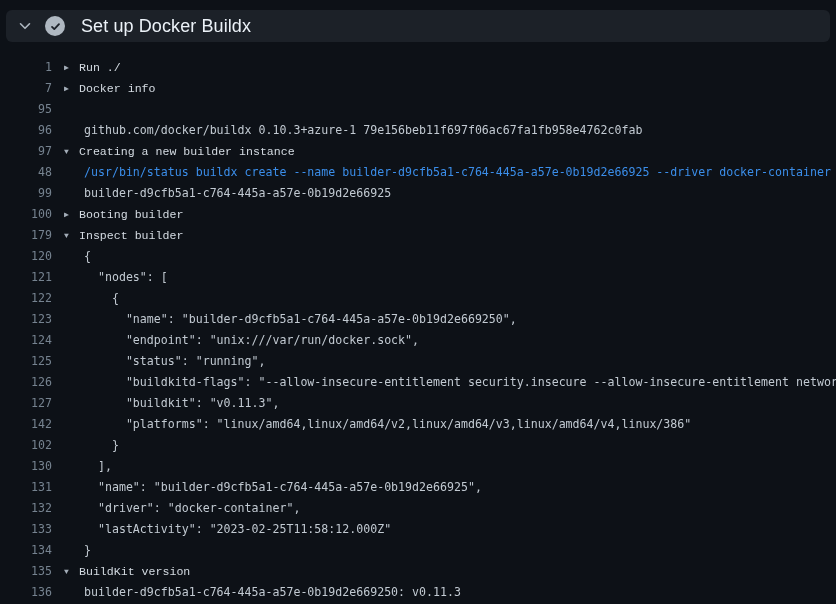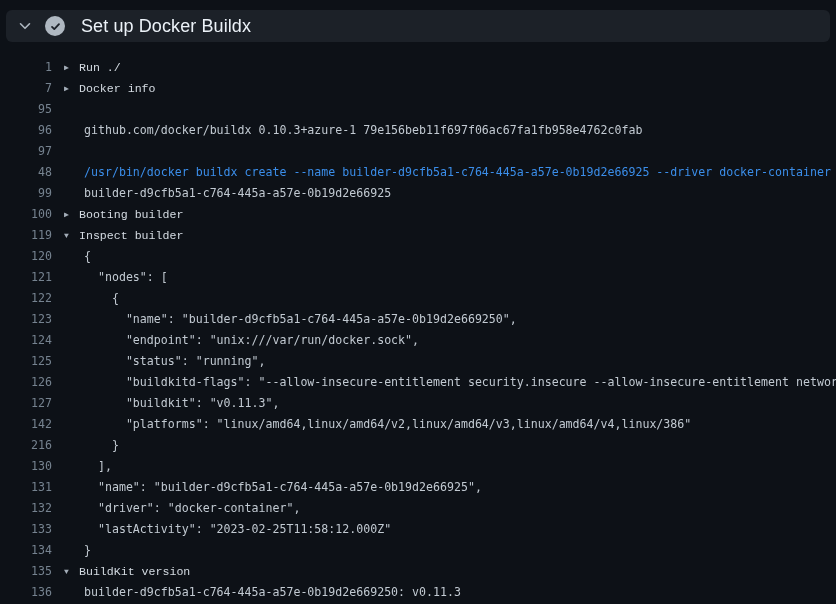--- a/index.html
+++ b/index.html
@@ -123,35 +123,35 @@
   </span>
   <span class="step-title">Set up Docker Buildx</span>
 </div>
 
 <div class="log">
   <div>
       <div class="row"><span class="num">1</span><span class="content group"><span class="arrow">▶</span><span>Run ./</span></span></div>
       <div class="row"><span class="num">7</span><span class="content group"><span class="arrow">▶</span><span>Docker info</span></span></div>
       <div class="row"><span class="num">95</span></div>
       <div class="row"><span class="num">96</span><span class="content output">github.com/docker/buildx 0.10.3+azure-1 79e156beb11f697f06ac67fa1fb958e4762c0fab</span></div>
-      <div class="row"><span class="num">97</span></div>
-      <div class="row"><span class="num">48</span><span class="content command">/usr/bin/docker buildx create --name builder-d9cfb5a1-c764-445a-a57e-0b19d2e66925 --driver docker-container</span></div>
+      <div class="row"><span class="num">97</span><span class="content group"><span class="arrow">▼</span><span>Creating a new builder instance</span></span></div>
+      <div class="row"><span class="num">48</span><span class="content command">/usr/bin/status buildx create --name builder-d9cfb5a1-c764-445a-a57e-0b19d2e66925 --driver docker-container</span></div>
       <div class="row"><span class="num">99</span><span class="content output">builder-d9cfb5a1-c764-445a-a57e-0b19d2e66925</span></div>
       <div class="row"><span class="num">100</span><span class="content group"><span class="arrow">▶</span><span>Booting builder</span></span></div>
-      <div class="row"><span class="num">119</span><span class="content group"><span class="arrow">▼</span><span>Inspect builder</span></span></div>
+      <div class="row"><span class="num">179</span><span class="content group"><span class="arrow">▼</span><span>Inspect builder</span></span></div>
       <div class="row"><span class="num">120</span><span class="content output">{</span></div>
       <div class="row"><span class="num">121</span><span class="content output">  "nodes": [</span></div>
       <div class="row"><span class="num">122</span><span class="content output">    {</span></div>
       <div class="row"><span class="num">123</span><span class="content output">      "name": "builder-d9cfb5a1-c764-445a-a57e-0b19d2e669250",</span></div>
       <div class="row"><span class="num">124</span><span class="content output">      "endpoint": "unix:///var/run/docker.sock",</span></div>
       <div class="row"><span class="num">125</span><span class="content output">      "status": "running",</span></div>
       <div class="row"><span class="num">126</span><span class="content output">      "buildkitd-flags": "--allow-insecure-entitlement security.insecure --allow-insecure-entitlement network</span></div>
       <div class="row"><span class="num">127</span><span class="content output">      "buildkit": "v0.11.3",</span></div>
       <div class="row"><span class="num">142</span><span class="content output">      "platforms": "linux/amd64,linux/amd64/v2,linux/amd64/v3,linux/amd64/v4,linux/386"</span></div>
-      <div class="row"><span class="num">216</span><span class="content output">    }</span></div>
+      <div class="row"><span class="num">102</span><span class="content output">    }</span></div>
       <div class="row"><span class="num">130</span><span class="content output">  ],</span></div>
       <div class="row"><span class="num">131</span><span class="content output">  "name": "builder-d9cfb5a1-c764-445a-a57e-0b19d2e66925",</span></div>
       <div class="row"><span class="num">132</span><span class="content output">  "driver": "docker-container",</span></div>
       <div class="row"><span class="num">133</span><span class="content output">  "lastActivity": "2023-02-25T11:58:12.000Z"</span></div>
       <div class="row"><span class="num">134</span><span class="content output">}</span></div>
       <div class="row"><span class="num">135</span><span class="content group"><span class="arrow">▼</span><span>BuildKit version</span></span></div>
       <div class="row"><span class="num">136</span><span class="content output">builder-d9cfb5a1-c764-445a-a57e-0b19d2e669250: v0.11.3</span></div>
     </div>
 </div>
 

